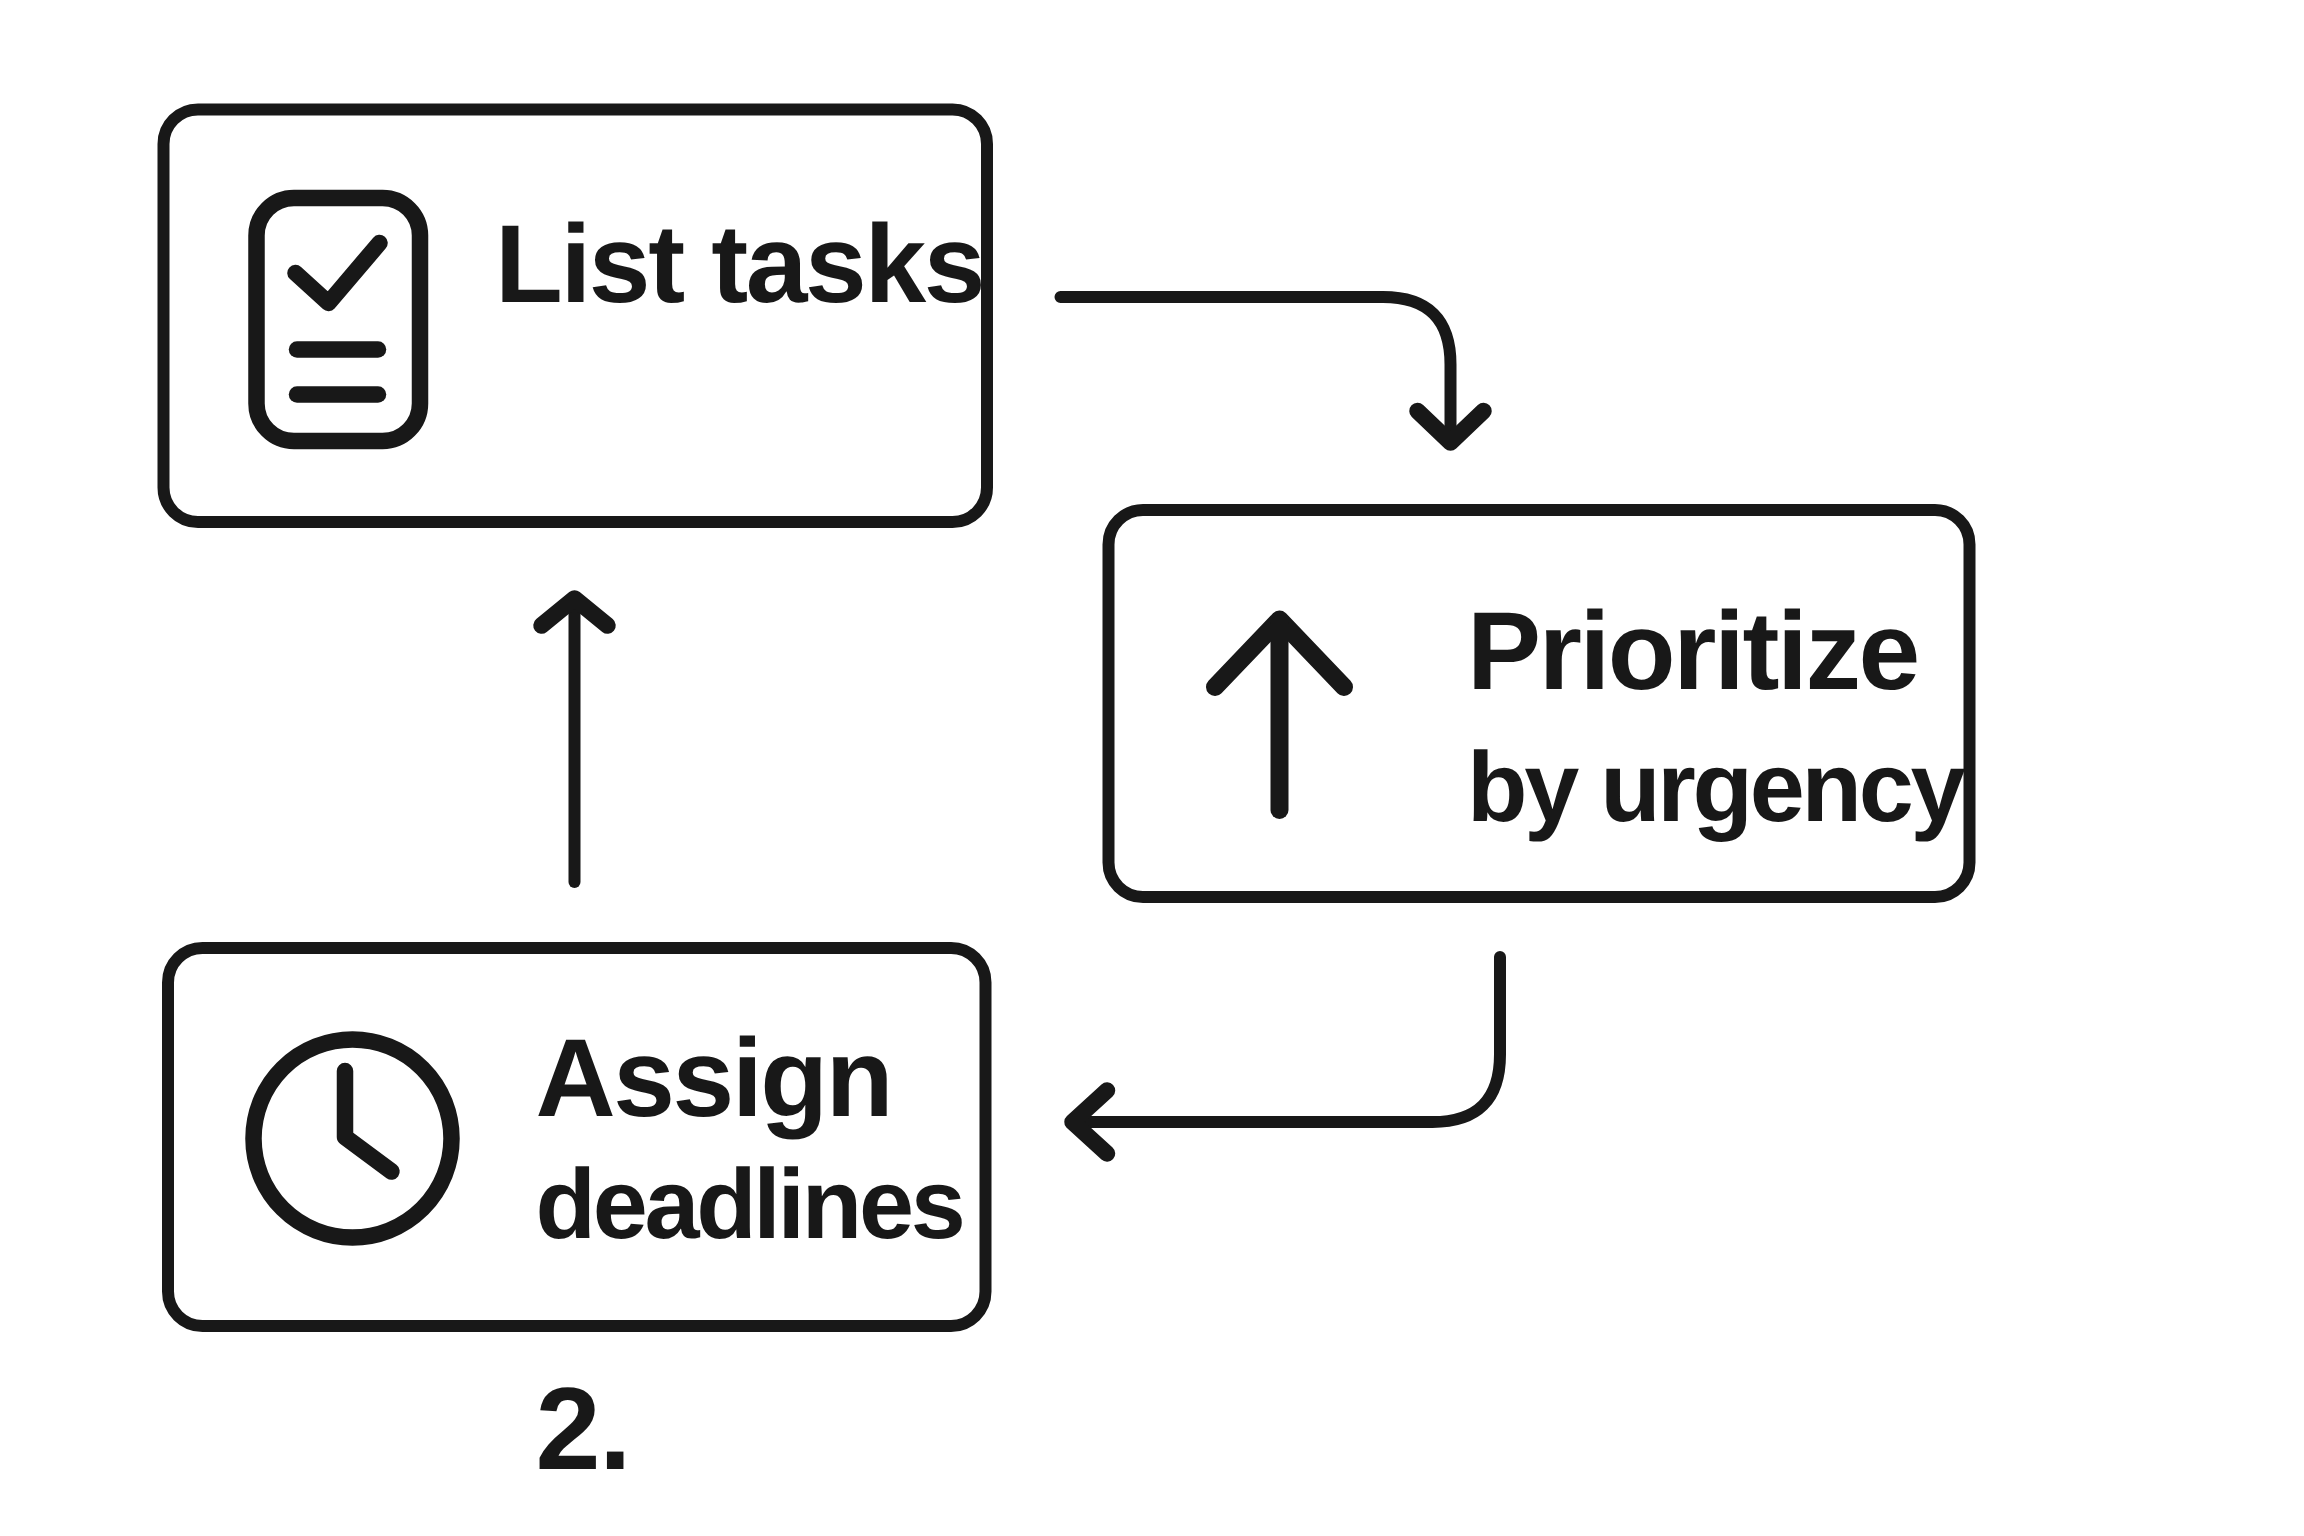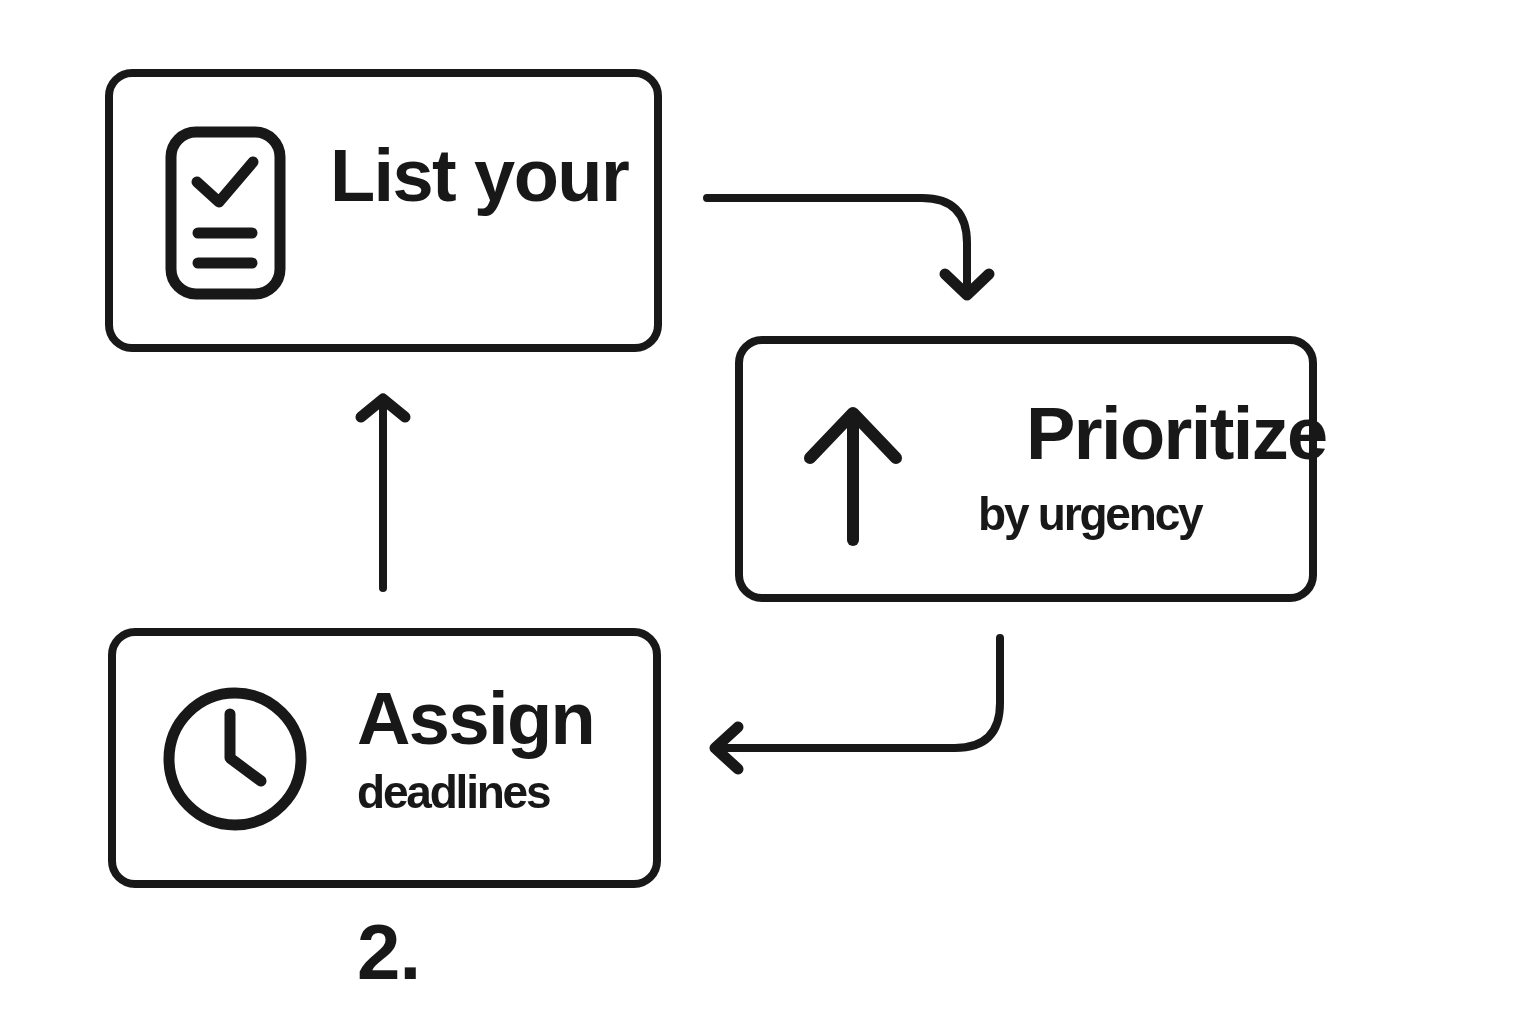--- a/index.html
+++ b/index.html
@@ -26,29 +26,29 @@
     white-space:nowrap;
     color:var(--ink);
     line-height:1.0;
   }
   .txt-primary{
     font-size:74px;
     font-weight:700;
     letter-spacing:-1.6px;
   }
   .txt-secondary{
-    font-size:46px;
+    font-size:66px;
     font-weight:600;
     letter-spacing:-2.2px;
   }
 
   
   #card-list .line1  {left:217px;top:62px;}
   #card-list .line2  {left:217px;top:142px;}
-  #card-prioritize .line1{left:235px;top:53px;margin-left:48px;}
+  #card-prioritize .line1{left:235px;top:53px;}
   #card-prioritize .line2{left:235px;top:147px;}
   #card-assign .line1{left:241px;top:46px;}
   #card-assign .line2{left:241px;top:133px;}
 
   .step-label{
     position:absolute;
     left:357px;top:907px;
     font-size:78px;
     font-weight:700;
     letter-spacing:-1px;
@@ -66,21 +66,21 @@
     stroke-linecap:round;
     stroke-linejoin:round;
   }
 </style>
 </head>
 <body>
 
 <div class="canvas">
 
   <div class="card" id="card-list">
-    <div class="txt txt-primary line1">List your</div>
+    <div class="txt txt-primary line1">List tasks</div>
   </div>
 
   <div class="card" id="card-prioritize">
     <div class="txt txt-primary line1">Prioritize</div>
     <div class="txt txt-secondary line2">by urgency</div>
   </div>
 
   <div class="card" id="card-assign">
     <div class="txt txt-primary line1">Assign</div>
     <div class="txt txt-secondary line2">deadlines</div>

